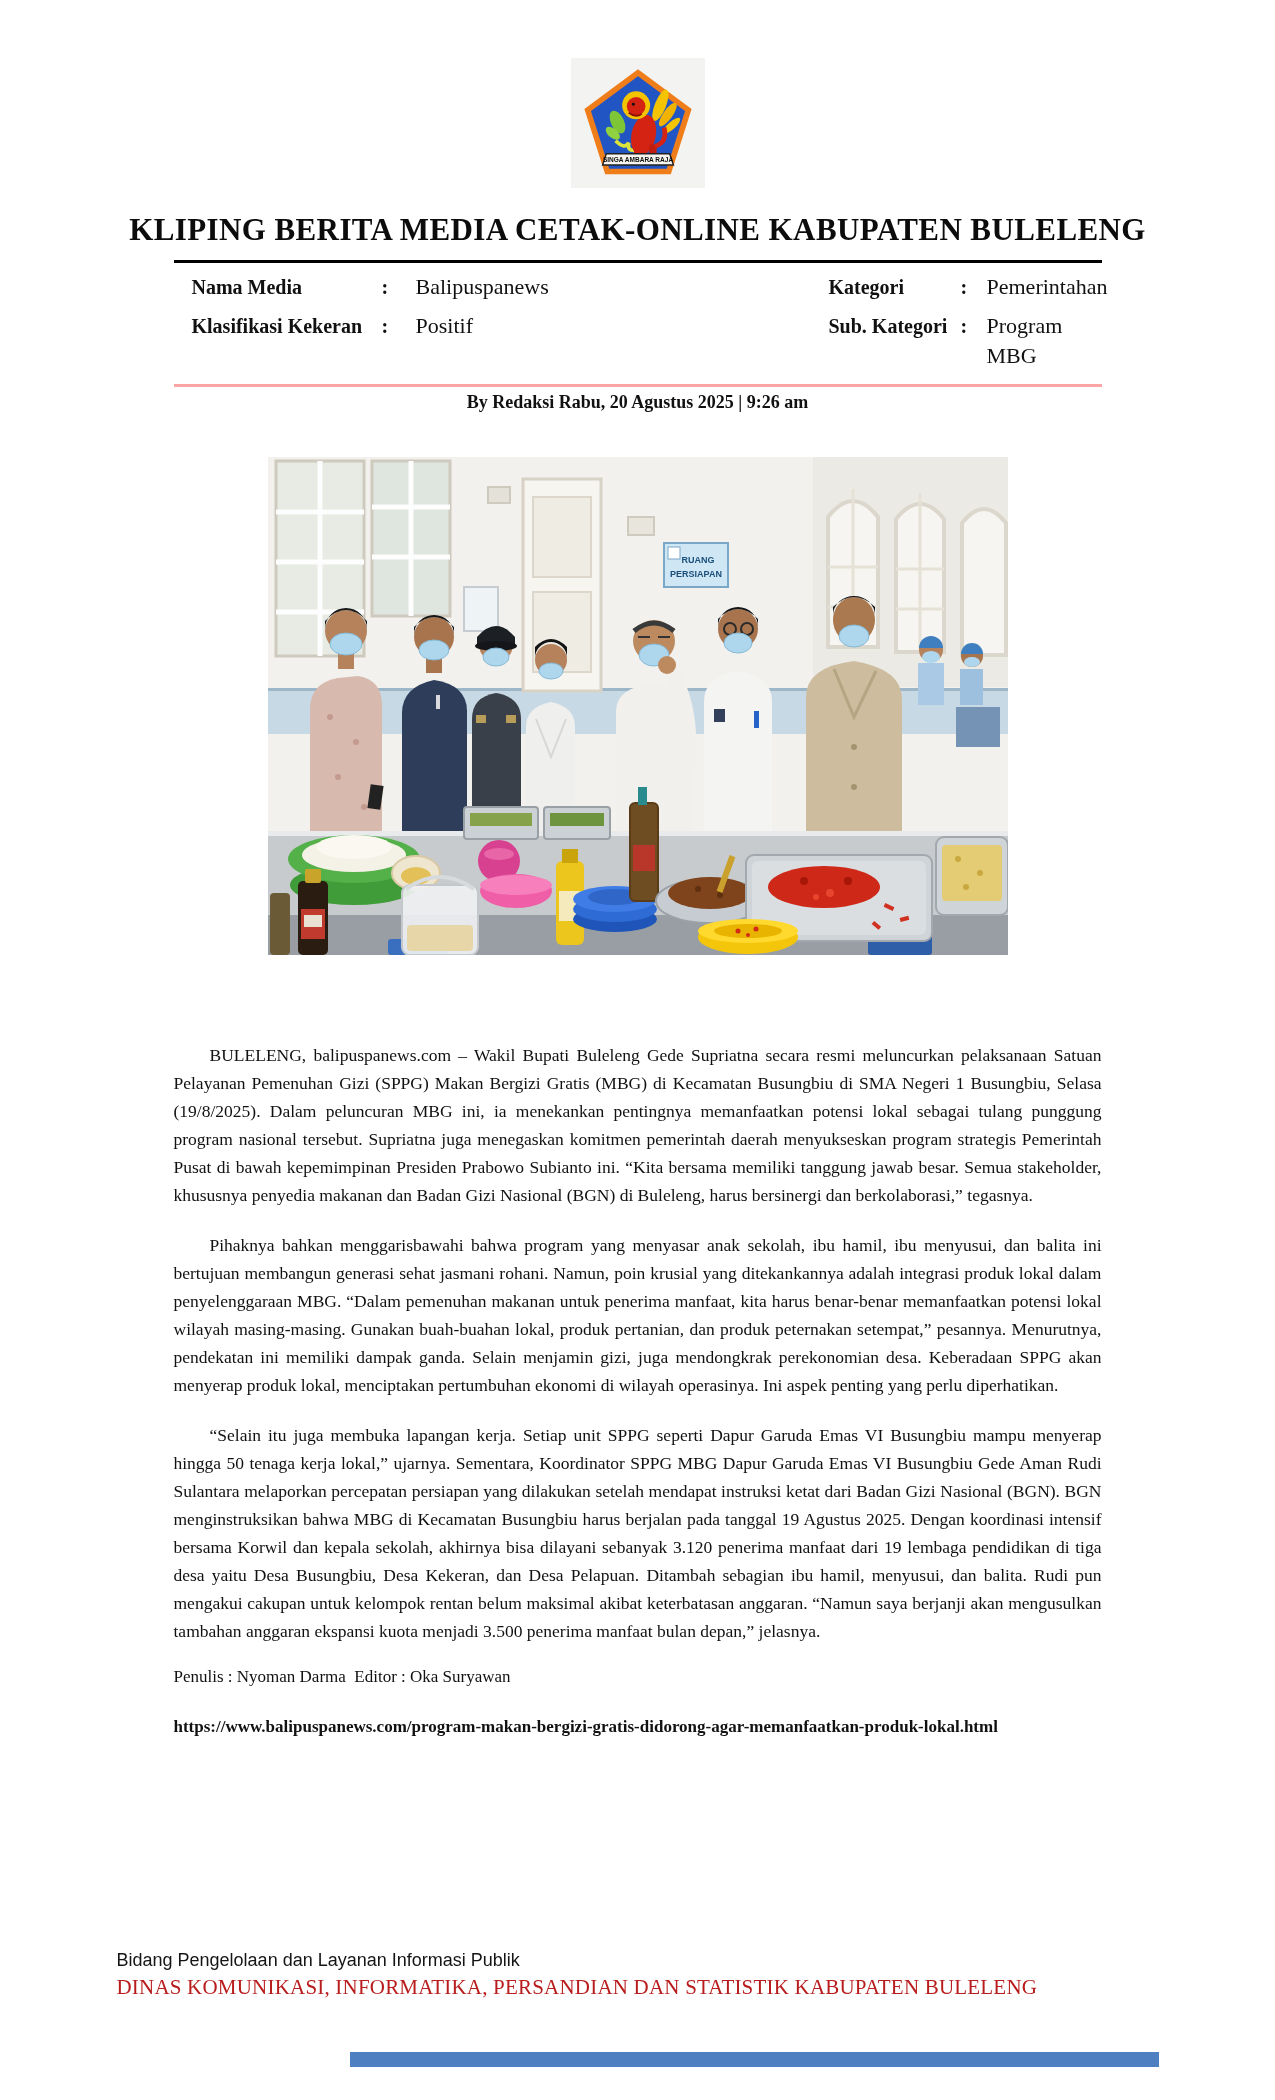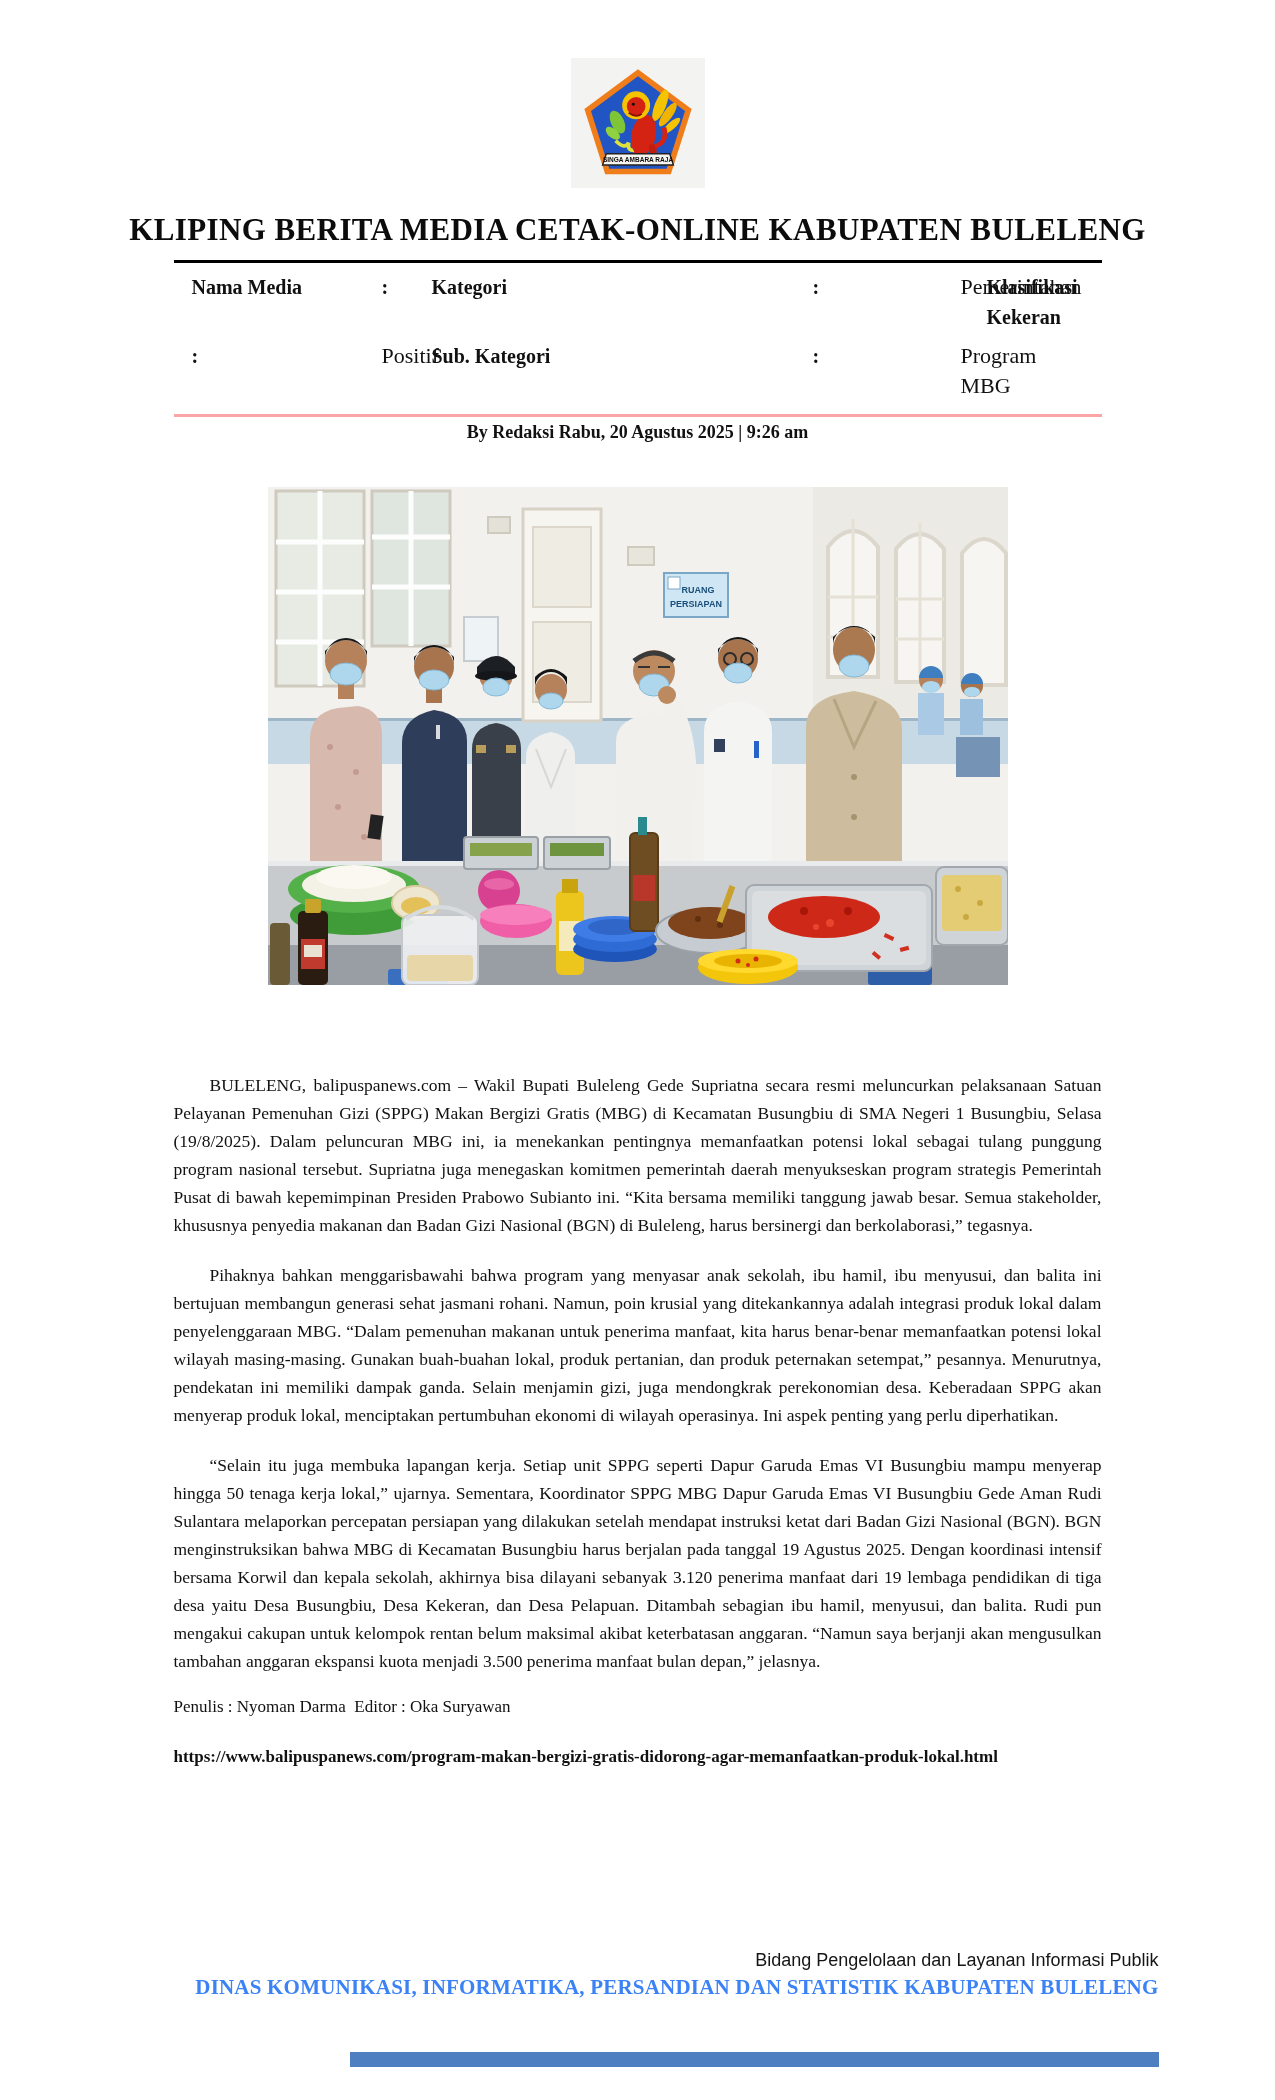--- a/index.html
+++ b/index.html
@@ -27,23 +27,23 @@
   
   .art-title{margin-top:38px;text-align:center;font-weight:bold;font-size:30px;line-height:37px;color:#0c0c0c;}
   .art-byline{text-align:center;font-weight:bold;font-size:18px;margin-top:5px;}
   .photo{width:740px;height:498px;margin:44px auto 0 auto;}
   .photo svg{display:block;}
   .body-text{margin:86px 57px 0 57px;font-size:17.5px;line-height:28px;text-align:justify;}
   .body-text p{margin:0 0 22px 0;text-indent:36px;}
   .credits{margin:12px 57px 0 57px;font-size:17px;white-space:pre-wrap;}
   .url{margin:30px 57px 0 57px;font-size:17px;font-weight:bold;word-break:break-all;}
   
-  .footer{position:absolute;left:0;right:0;top:1950px;text-align:right;}
+  .footer{position:absolute;left:0;right:0;top:1950px;text-align:left;}
   .footer-l1{font-family:"Liberation Sans", sans-serif;font-size:18px;color:#151515;}
-  .footer-l2{font-family:"Liberation Serif", serif;font-weight:bold;font-size:21px;letter-spacing:.2px;margin-top:4px;color:#3b82f6;}
+  .footer-l2{font-family:"Liberation Serif", serif;font-weight:normal;font-size:21px;letter-spacing:.2px;margin-top:4px;color:#b91c1c;}
   .bottom-bar{position:absolute;left:233px;top:2052px;width:810px;height:15px;background:#4d7fc1;}
 </style>
 </head>
 <body>
 
 <div class="page">
 
   <div class="logo-wrap">
     <div class="logo-box">
       <svg width="112" height="110" viewBox="0 0 120 118">
@@ -72,20 +72,21 @@
       </svg>
     </div>
   </div>
 
   <div class="main-title">KLIPING BERITA MEDIA CETAK-ONLINE KABUPATEN BULELENG</div>
   <hr class="rule">
 
   <div class="meta-grid">
     <span class="meta-label">Nama Media</span>
     <span class="meta-colon">:</span>
+    <span class="meta-value">Balipuspanews</span>
     <span class="meta-label r">Kategori</span>
     <span class="meta-colon">:</span>
     <span class="meta-value">Pemerintahan</span>
 
     <span class="meta-label">Klasifikasi Kekeran</span>
     <span class="meta-colon">:</span>
     <span class="meta-value">Positif</span>
     <span class="meta-label r">Sub. Kategori</span>
     <span class="meta-colon">:</span>
     <span class="meta-value">Program MBG</span>

